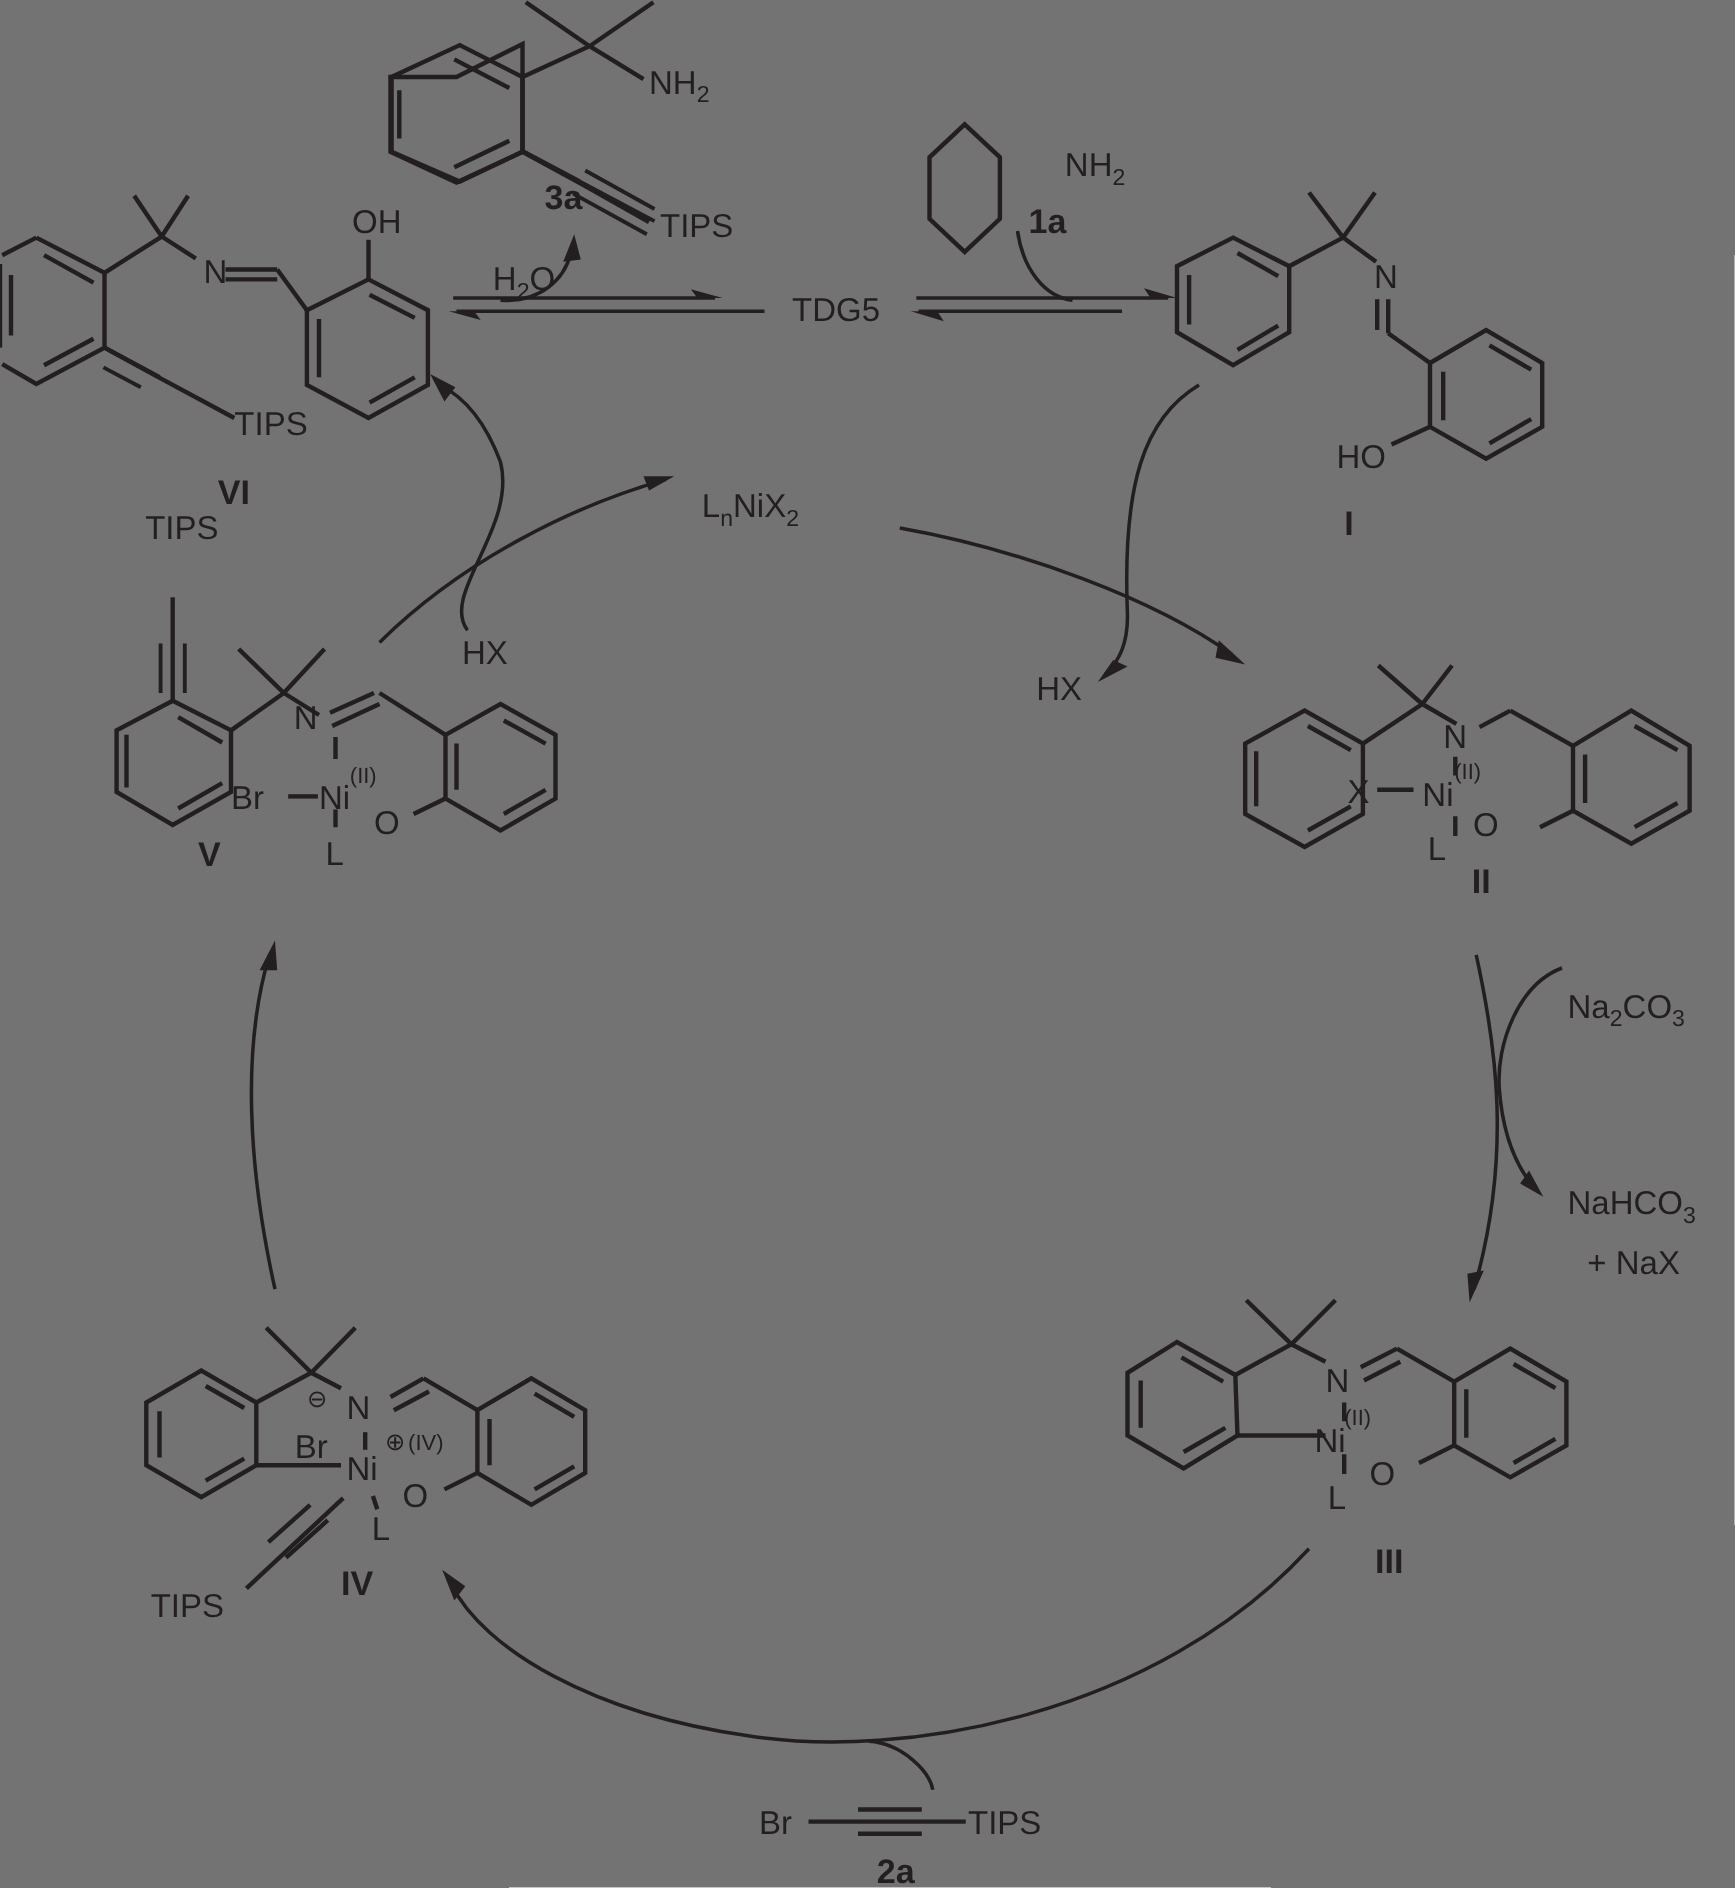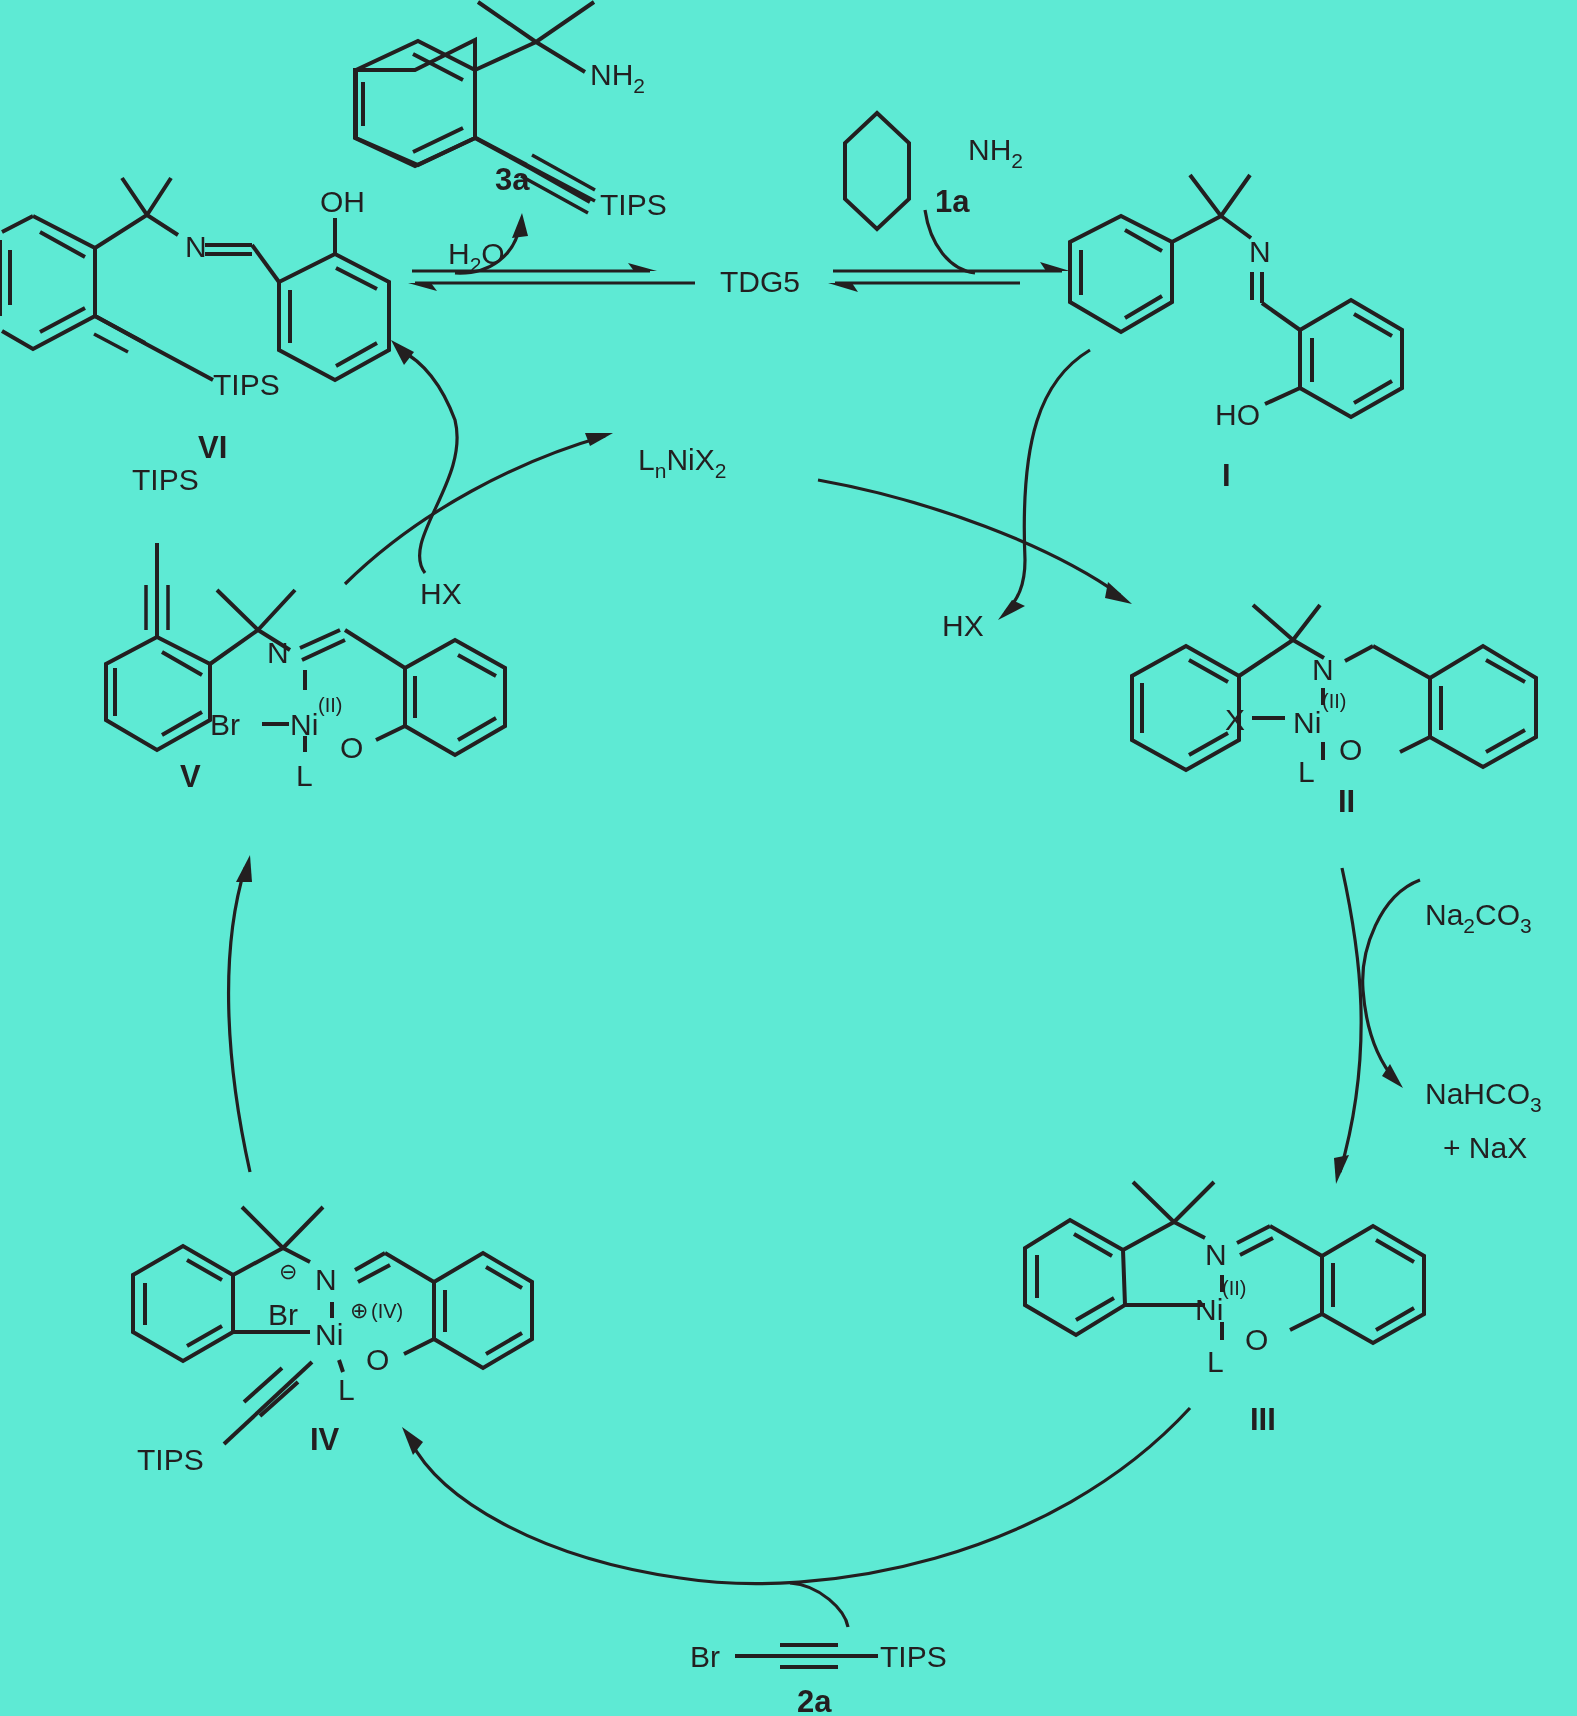--- a/index.html
+++ b/index.html
@@ -1,16 +1,16 @@
 <!DOCTYPE html>
 <html><head>
 <meta charset="utf-8">
 <style>
   html, body { margin: 0; padding: 0; background: #ffffff; }
-  #stage { position: relative; width: 1577px; height: 1716px; background: #5eead4; overflow: hidden; }
+  #stage { position: relative; width: 1577px; height: 1716px; background: #737373; overflow: hidden; }
   svg { position: absolute; left: 0; top: 0; }
   .bond { stroke: #231f20; stroke-width: 4; fill: none; stroke-linecap: butt; stroke-linejoin: miter; }
   .arrow { stroke: #231f20; stroke-width: 3.2; fill: none; }
   .head { fill: #231f20; }
   .t { font-family: "Liberation Sans", sans-serif; fill: #231f20; font-size: 30px; }
   .tb { font-family: "Liberation Sans", sans-serif; fill: #231f20; font-size: 31px; font-weight: bold; }
   .sub { font-size: 21px; }
   .sup { font-size: 20px; }
 </style>
 </head>

